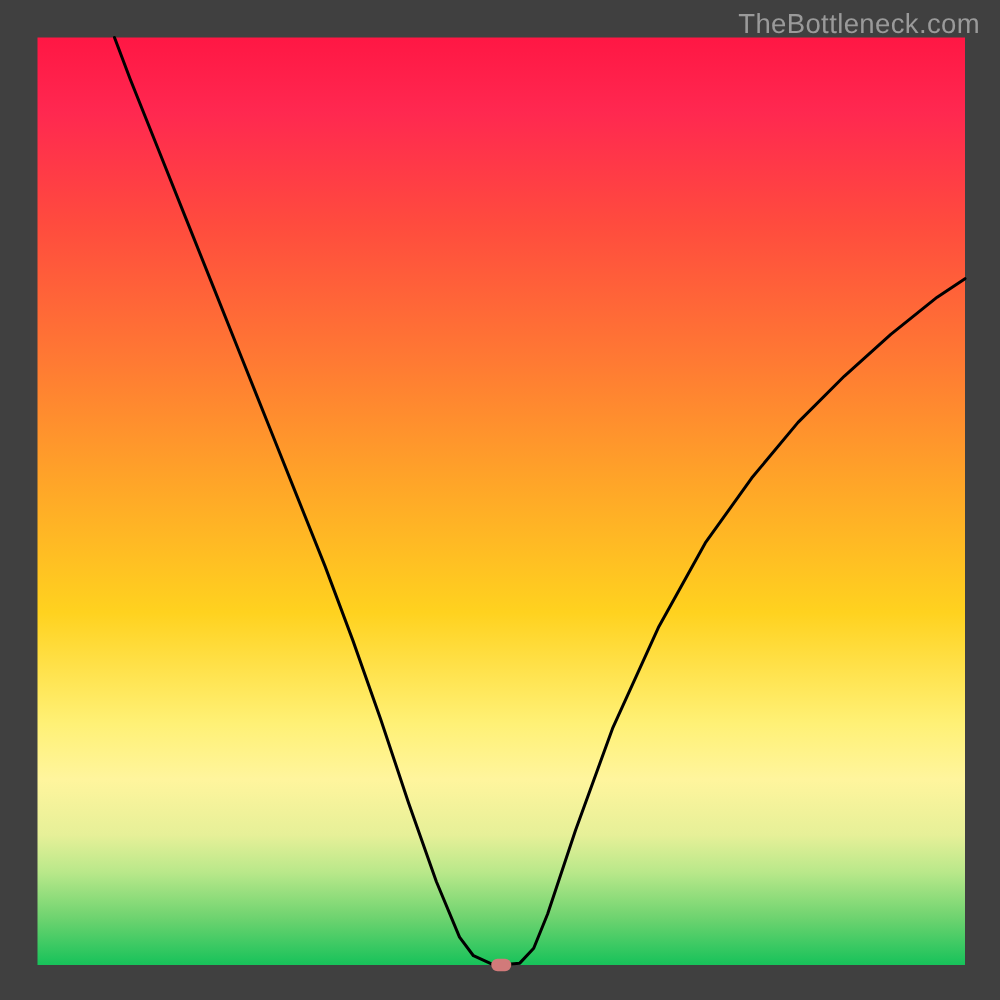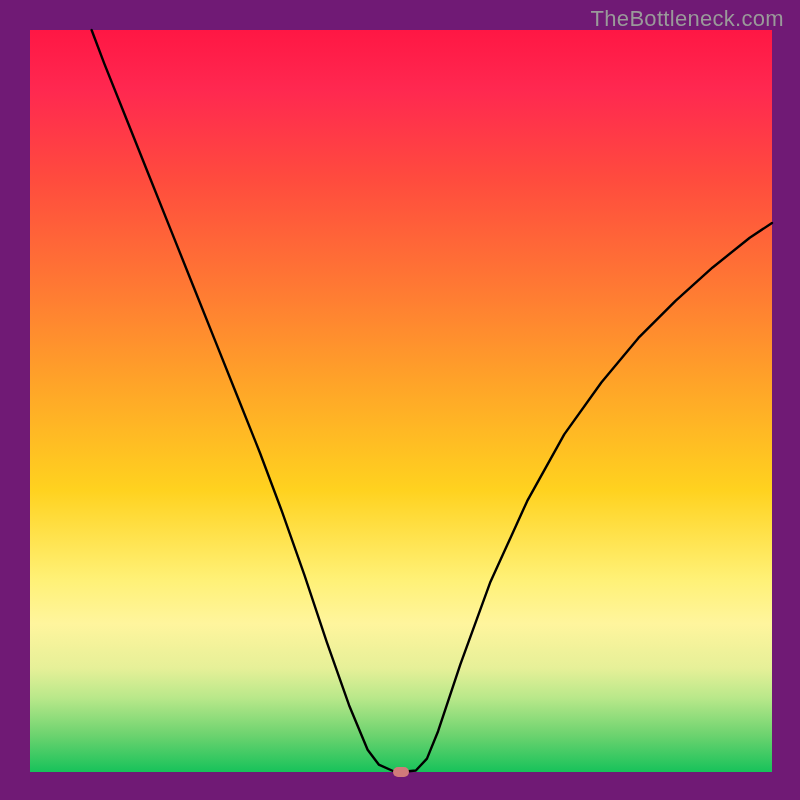--- a/index.html
+++ b/index.html
@@ -10,21 +10,21 @@
     background: #000;
     overflow: hidden;
     font-family: Arial, Helvetica, sans-serif;
   }
   .frame {
     position: absolute;
     top: 0;
     left: 0;
     width: 800px;
     height: 800px;
-    background: #701a75;
+    background: #404040;
   }
   .plot-area {
     position: absolute;
     background: linear-gradient(to bottom,
       #ff1744 0%,
       #ff2850 8%,
       #ff4b3e 20%,
       #ff7a33 35%,
       #ffa528 48%,
       #ffd21f 62%,

